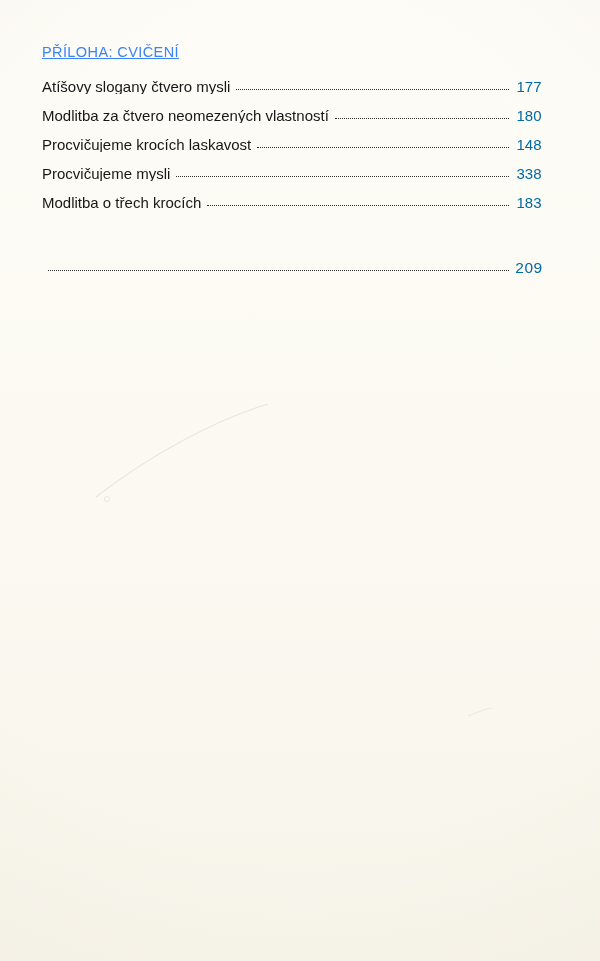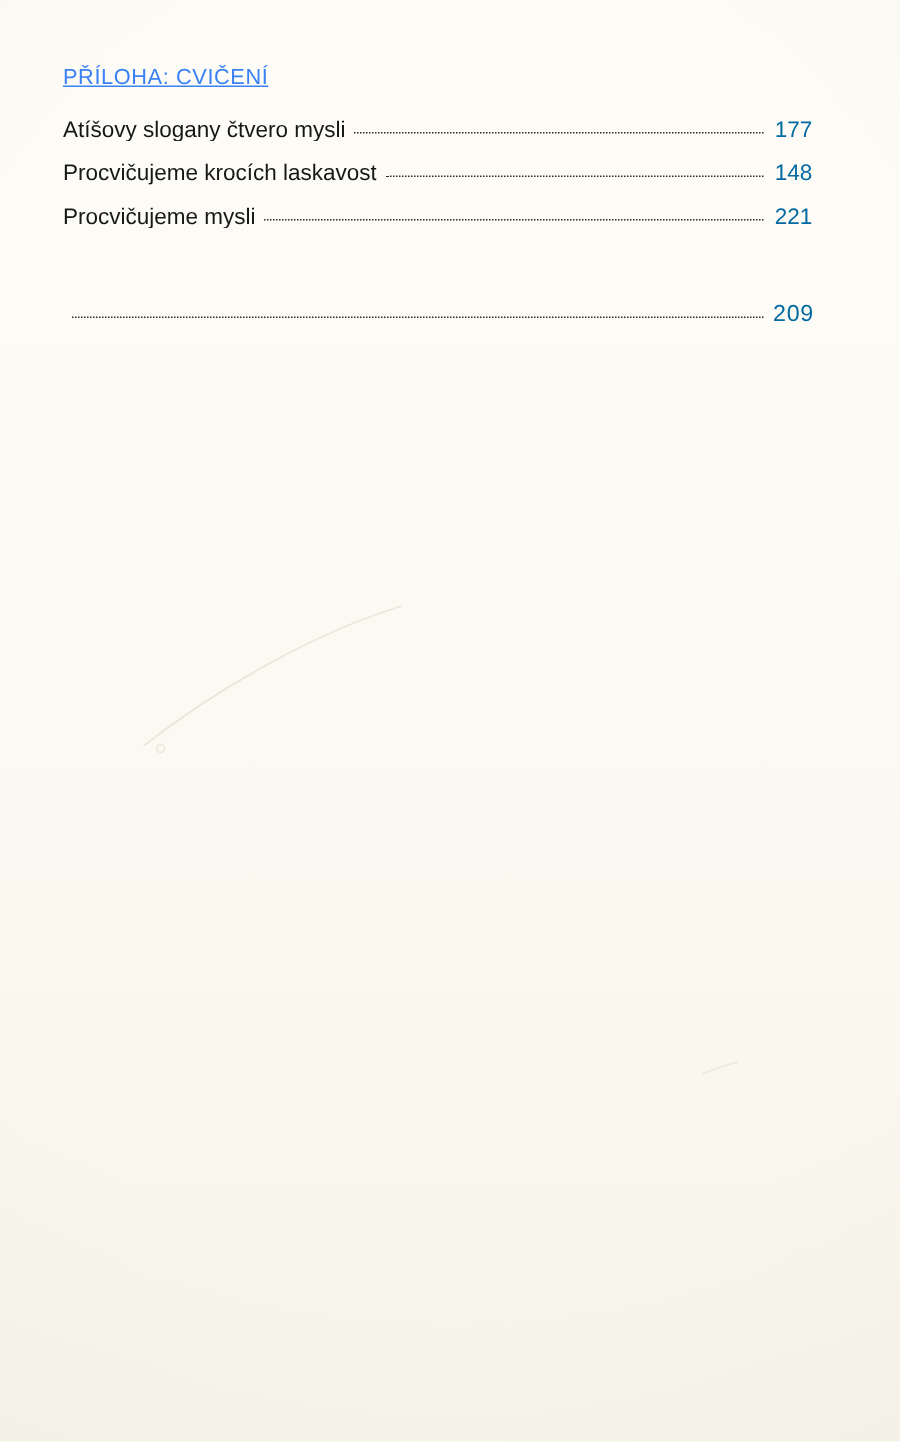--- a/index.html
+++ b/index.html
@@ -105,33 +105,43 @@
 
   <div class="toc-section">
     <h2 class="section-heading">PŘÍLOHA: CVIČENÍ</h2>
 
     <div class="toc-entry">
       <span class="entry-title">Atíšovy slogany čtvero mysli</span>
       <span class="leader"></span>
       <span class="entry-page">177</span>
     </div>
 
+    <div class="toc-entry">
+      <span class="entry-title">Modlitba za čtvero neomezených vlastností</span>
+      <span class="leader"></span>
+      <span class="entry-page">180</span>
+    </div>
 
     <div class="toc-entry">
       <span class="entry-title">Procvičujeme krocích laskavost</span>
       <span class="leader"></span>
       <span class="entry-page">148</span>
     </div>
 
     <div class="toc-entry">
       <span class="entry-title">Procvičujeme mysli</span>
       <span class="leader"></span>
-      <span class="entry-page">221</span>
+      <span class="entry-page">338</span>
     </div>
 
+    <div class="toc-entry">
+      <span class="entry-title">Modlitba o třech krocích</span>
+      <span class="leader"></span>
+      <span class="entry-page">183</span>
+    </div>
   </div>
 
   <div class="toc-group-gap"></div>
 
   <div class="toc-section">
 
     <div class="toc-entry strong">
       <span class="leader"></span>
       <span class="entry-page">209</span>
     </div>

